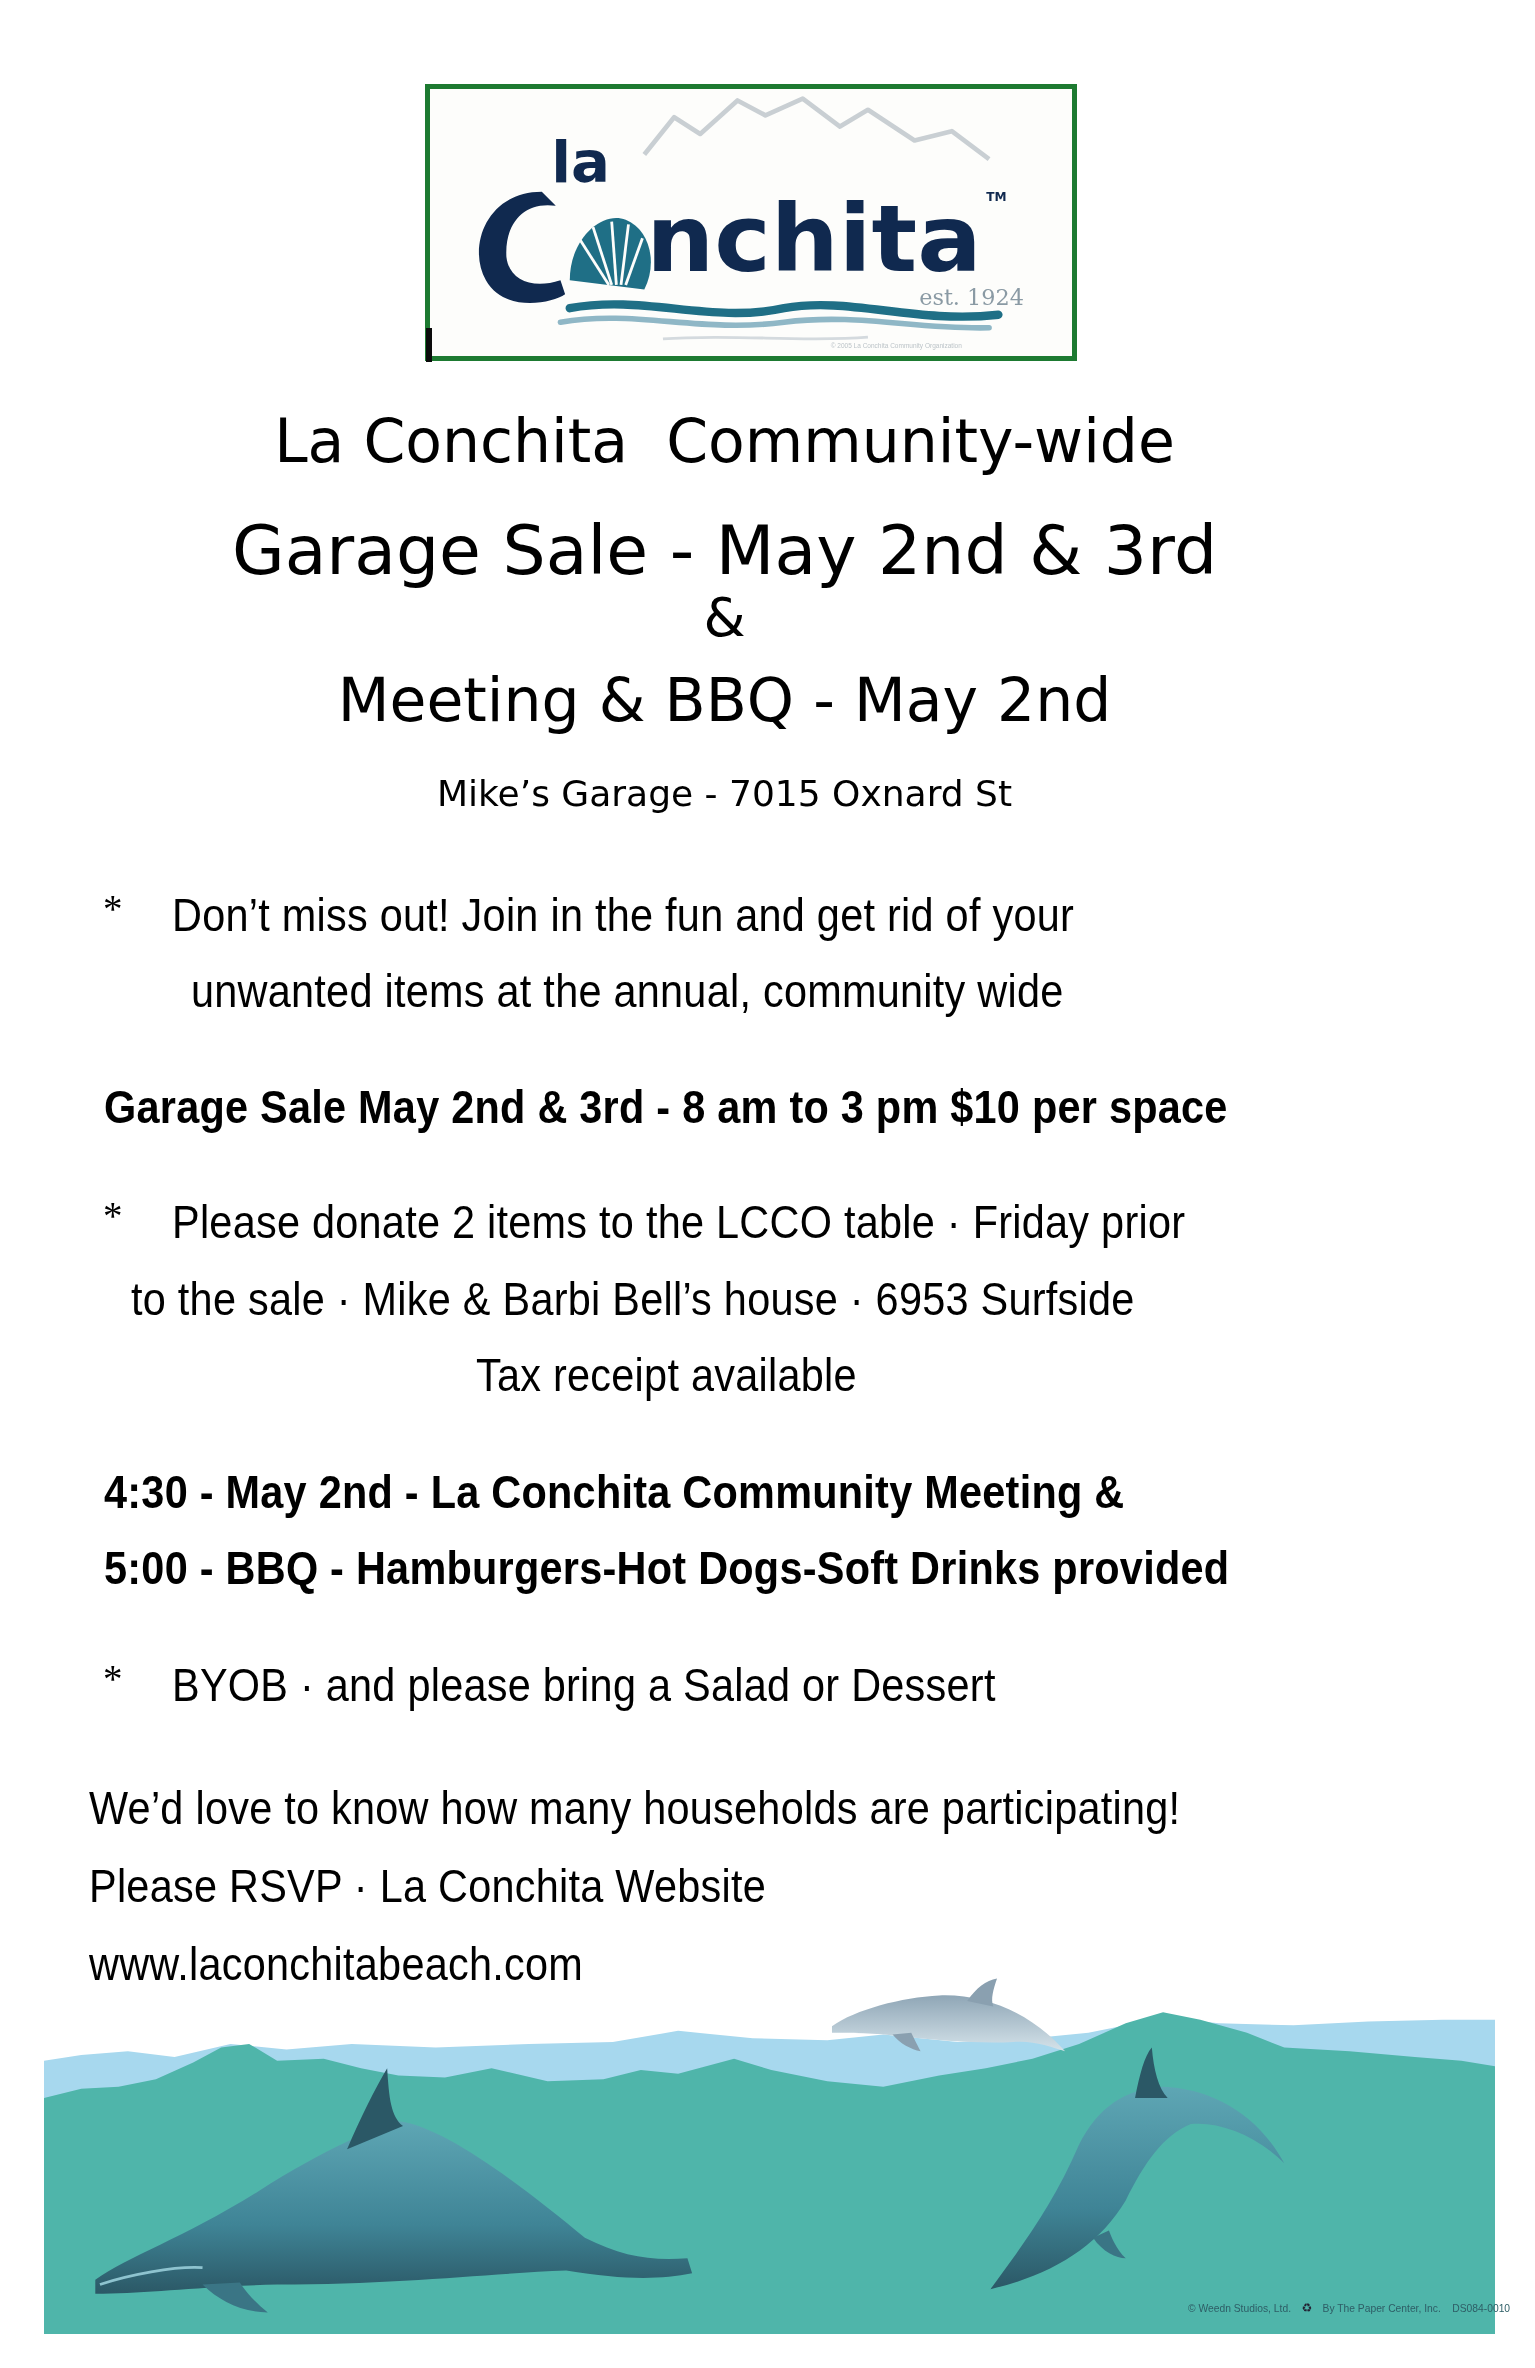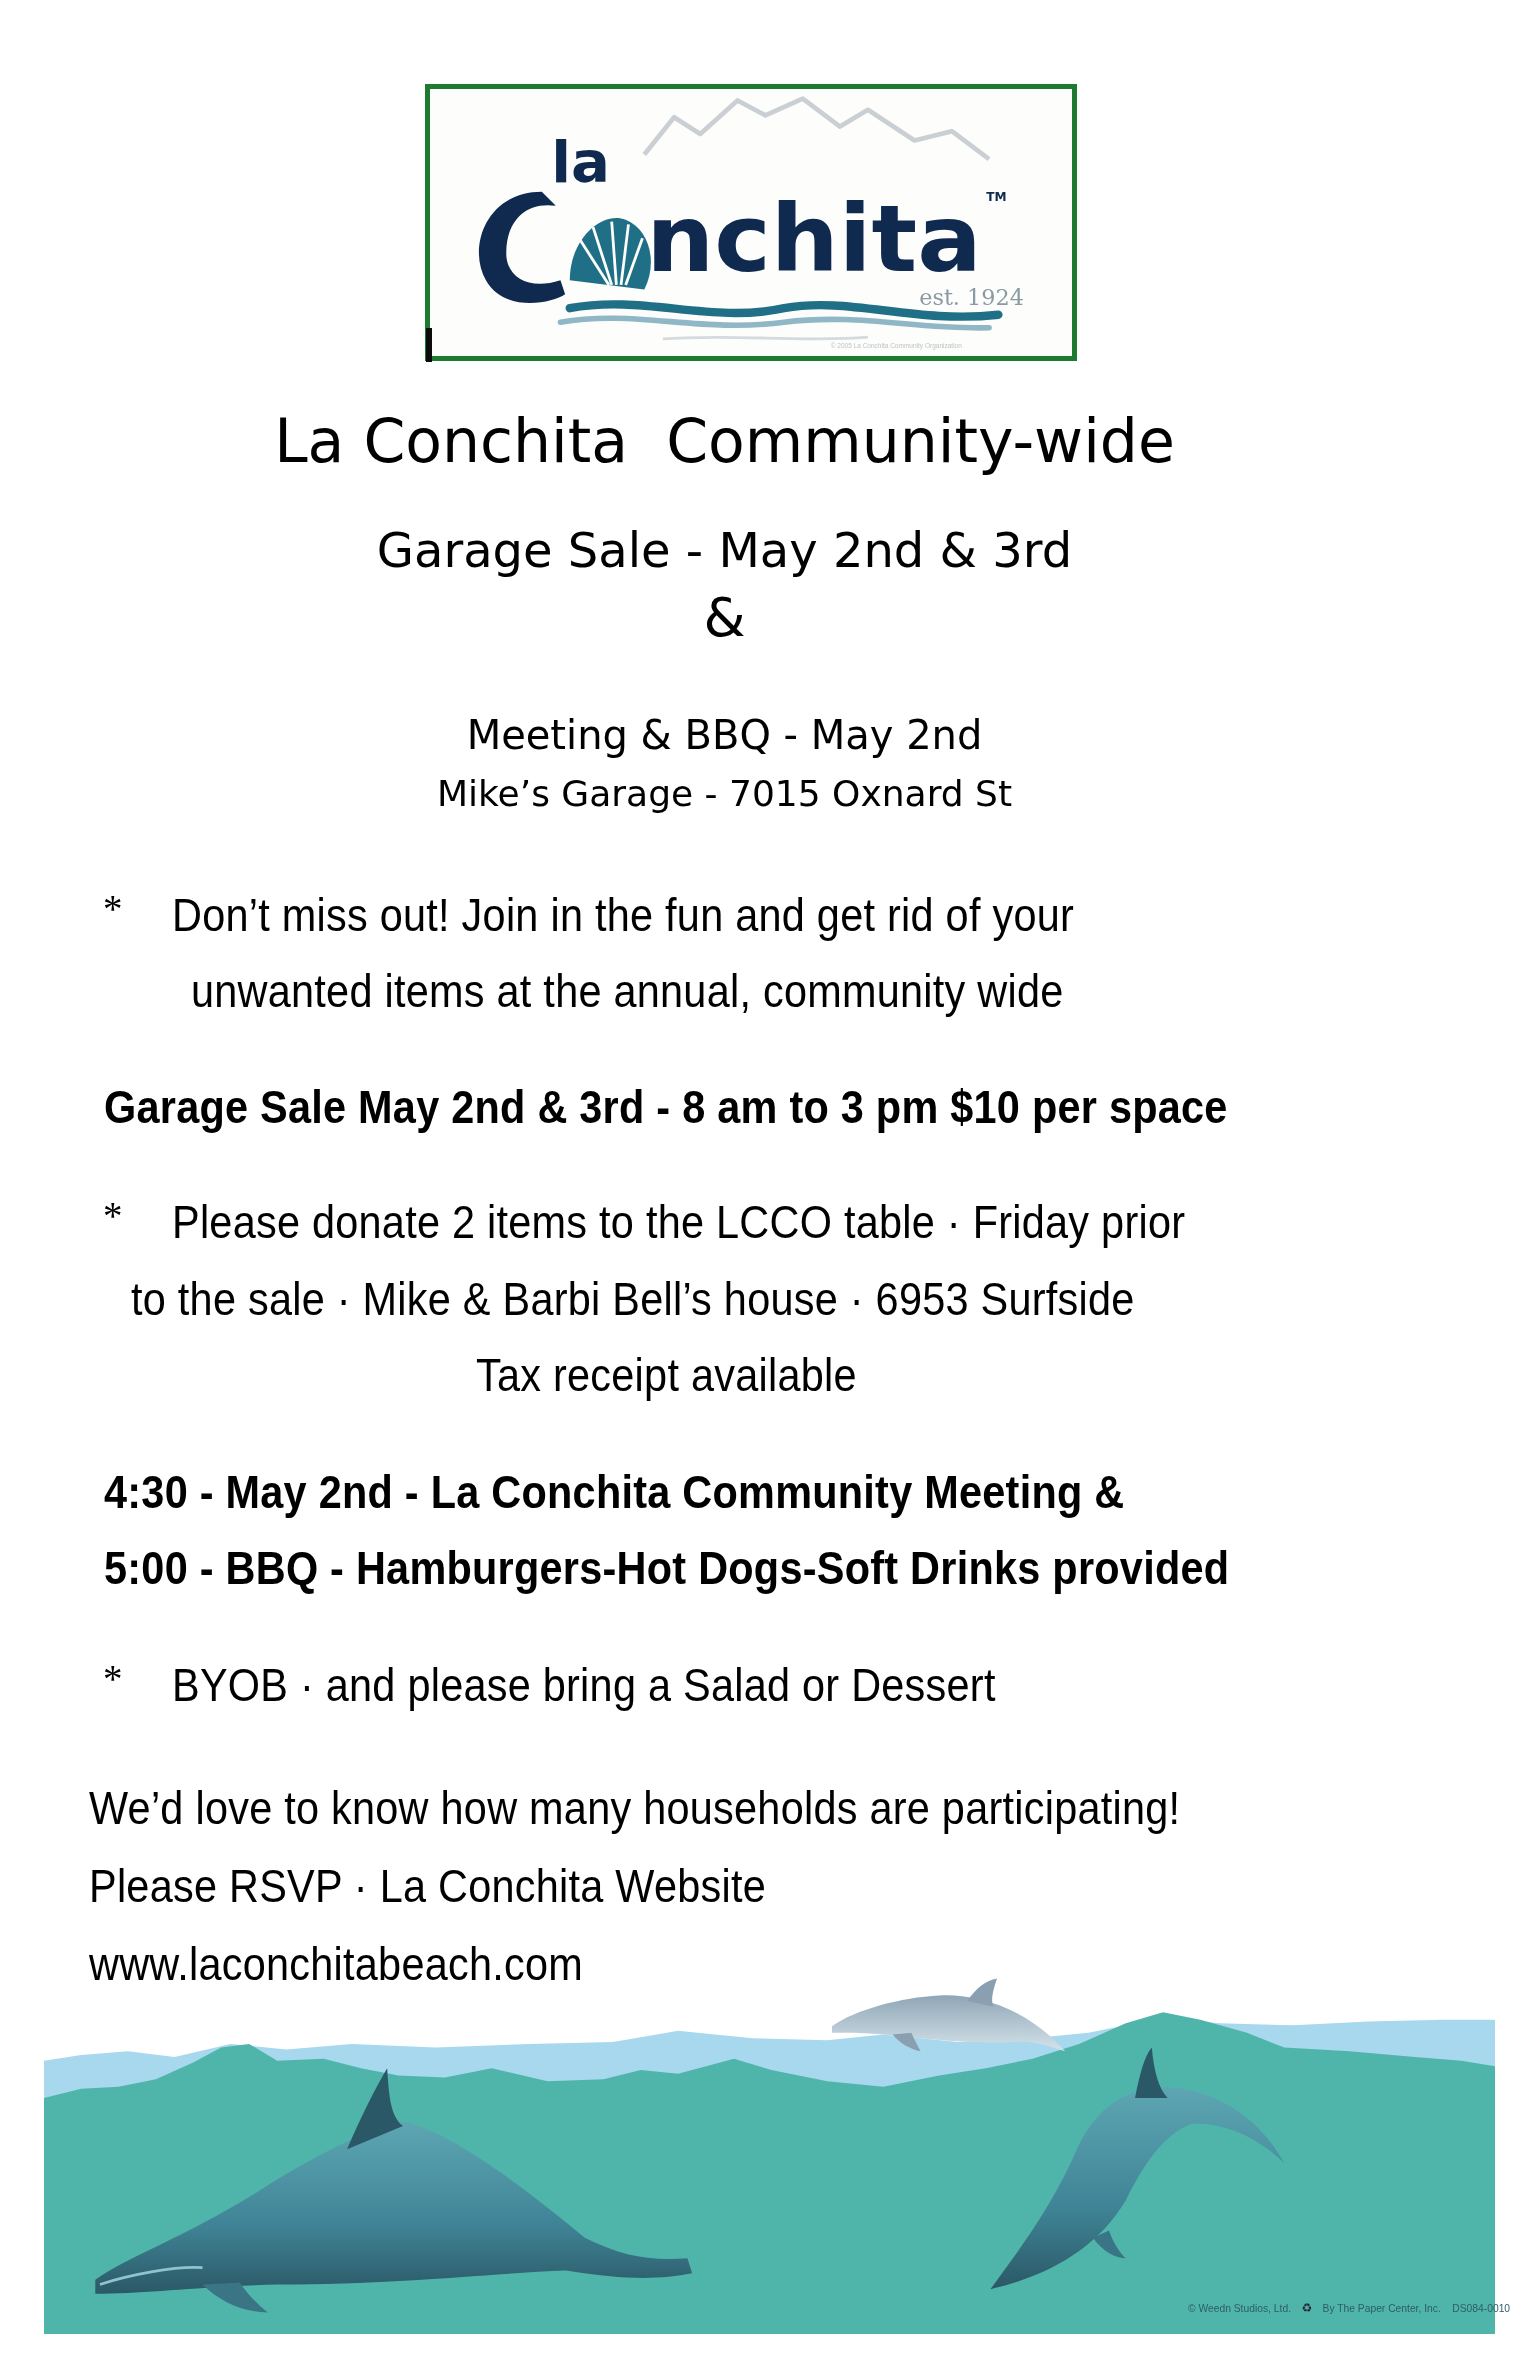--- a/index.html
+++ b/index.html
@@ -3,23 +3,23 @@
 <meta charset="utf-8">
 <style>
   html, body { margin:0; padding:0; background:#ffffff; }
   body { width:1535px; height:2369px; position:relative; overflow:hidden; }
   .abs { position:absolute; white-space:nowrap; color:#000; }
   .logo-box { position:absolute; left:425px; top:84px; width:642px; height:267px; border:5.6px solid #1d7a31; background:#fdfdfb;text-align:right; }
   .logo-corner-mark { position:absolute; left:426px; top:328px; width:5.6px; height:34px; background:#0b0b0b; }
   .logo-svg { position:absolute; left:0; top:0; }
   .head { font-family:"DejaVu Sans", sans-serif; left:0; width:1449px; text-align:center; }
   .h-a { top:404px; font-size:60px; line-height:75px; }
-  .h-b { top:513px; font-size:48px; line-height:75px; }
+  .h-b { top:513px; font-size:68px; line-height:75px; }
   .h-c { top:585px; font-size:54px; line-height:65px; }
-  .h-d { top:698px; font-size:40px; line-height:75px; }
+  .h-d { top:663px; font-size:60px; line-height:75px; }
   .h-e { top:760px; font-size:36px; line-height:67px; }
   .body-line { font-family:"Liberation Sans", sans-serif; font-size:46px; line-height:56px; transform:scaleX(0.9); transform-origin:left center; letter-spacing:0.3px; }
   .bold { font-weight:bold; font-size:46px; }
   .star { font-family:"Liberation Serif", serif; font-size:39px; }
   .ocean { position:absolute; left:44px; top:1958px; width:1451px; height:376px; }
   .copyright { position:absolute; left:1188px; top:2301px; font-family:"Liberation Sans", sans-serif; font-size:10.3px; color:#2e5e66; white-space:nowrap; }
   .recycle { display:inline-block; margin:0 7.5px; color:#223; font-size:12px; }
 </style>
 </head>
 <body>

